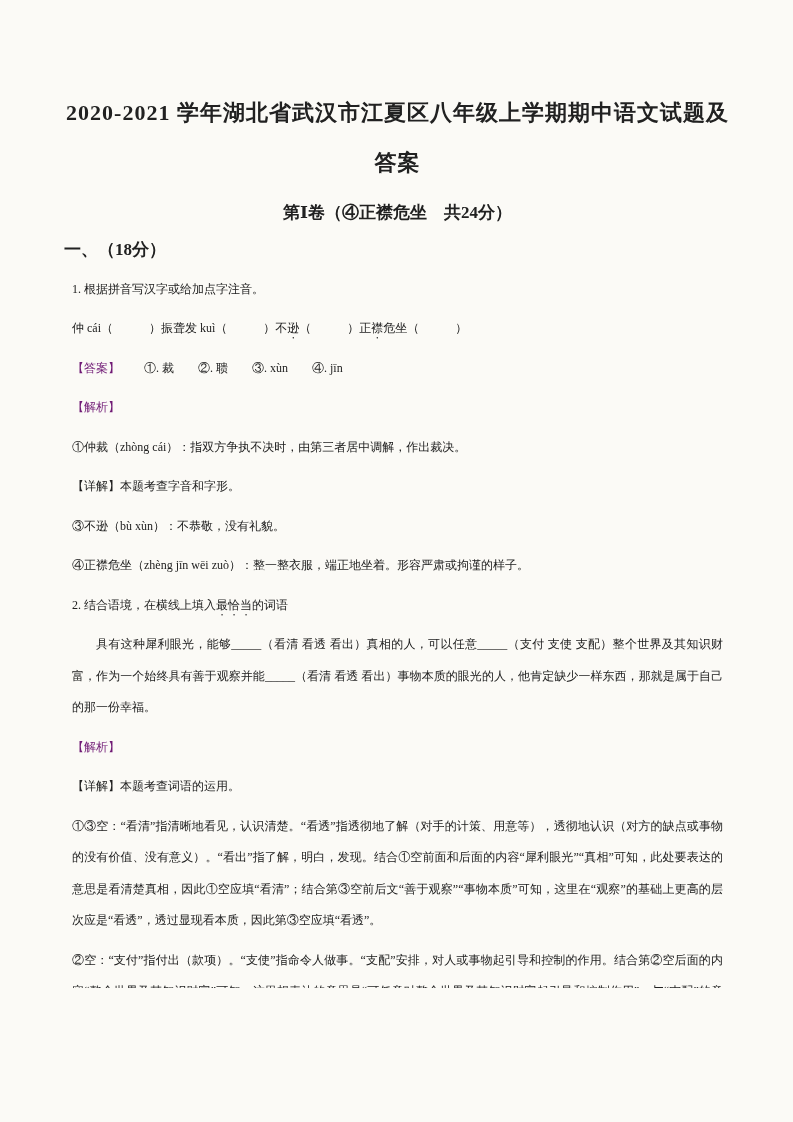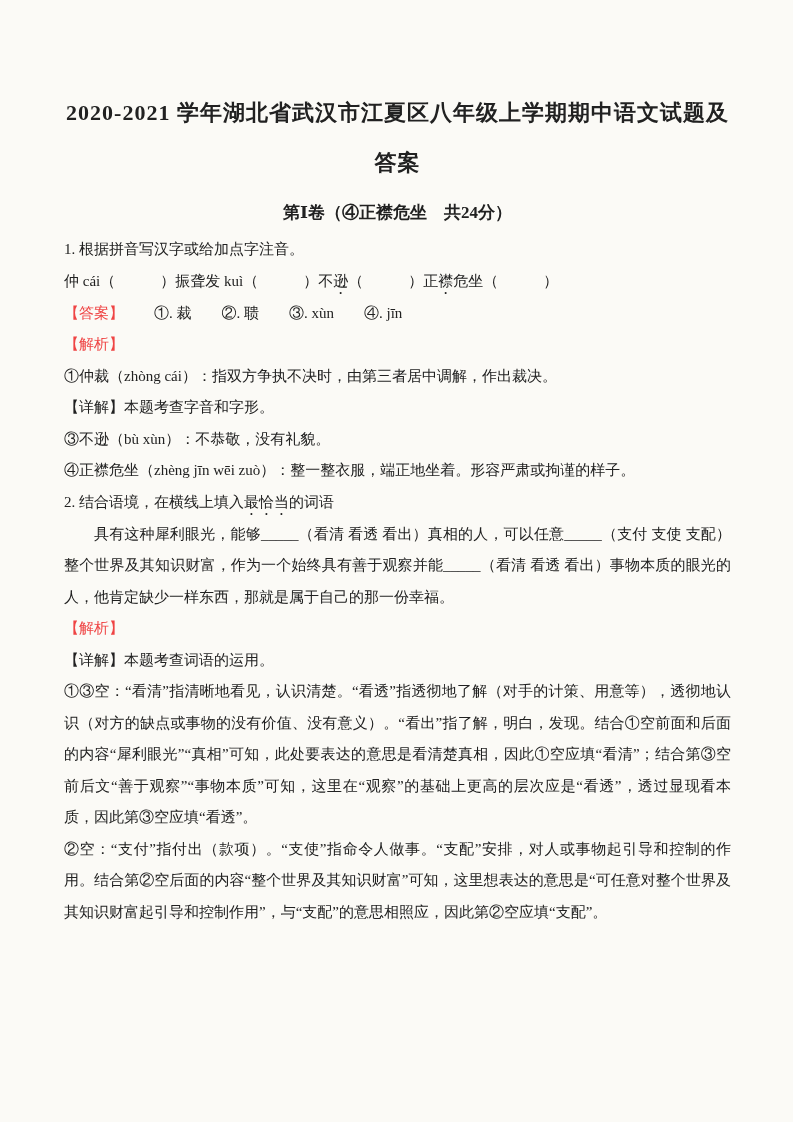--- a/index.html
+++ b/index.html
@@ -34,30 +34,30 @@
     font-weight: 700;
     text-align: center;
   }
   .part-header {
     margin: 0;
     font-size: 17px;
     line-height: 31.5px;
     font-weight: 700;
   }
   p.body-line {
-    margin: 0;
-    font-size: 15px;
+    margin: 8px;
+    font-size: 12px;
     line-height: 31.5px;
     text-align: justify;
   }
   p.indent {
     text-indent: 2em;
   }
   .blue {
-    color: #ef4444;
+    color: #701a75;
   }
   .em-dot {
     -webkit-text-emphasis: filled dot #212121;
     text-emphasis: filled dot #212121;
     -webkit-text-emphasis-position: under;
     text-emphasis-position: under right;
   }
   .footer {
     position: absolute;
     left: 0;
@@ -72,20 +72,21 @@
 </style>
 </head>
 <body>
 
 <div class="page">
 
   <h1 class="title">2020-2021 学年湖北省武汉市江夏区八年级上学期期中语文试题及答案</h1>
 
   <h2 class="section-header">第Ⅰ卷（④正襟危坐　共24分）</h2>
 
+  <p class="part-header">一、（18分）</p>
 
   <p class="body-line">1.  根据拼音写汉字或给加点字注音。</p>
 
   <p class="body-line"><span>仲 cái（　　　）振聋发 kuì（　　　）不</span><span class="em-dot">逊</span><span>（　　　）正</span><span class="em-dot">襟</span><span>危坐（　　　）</span></p>
 
   <p class="body-line"><span class="blue">【答案】</span><span>　　①. 裁　　②. 聩　　③. xùn　　④. jīn</span></p>
 
   <p class="body-line"><span class="blue">【解析】</span></p>
 
   <p class="body-line">①仲裁（zhòng cái）：指双方争执不决时，由第三者居中调解，作出裁决。</p>

